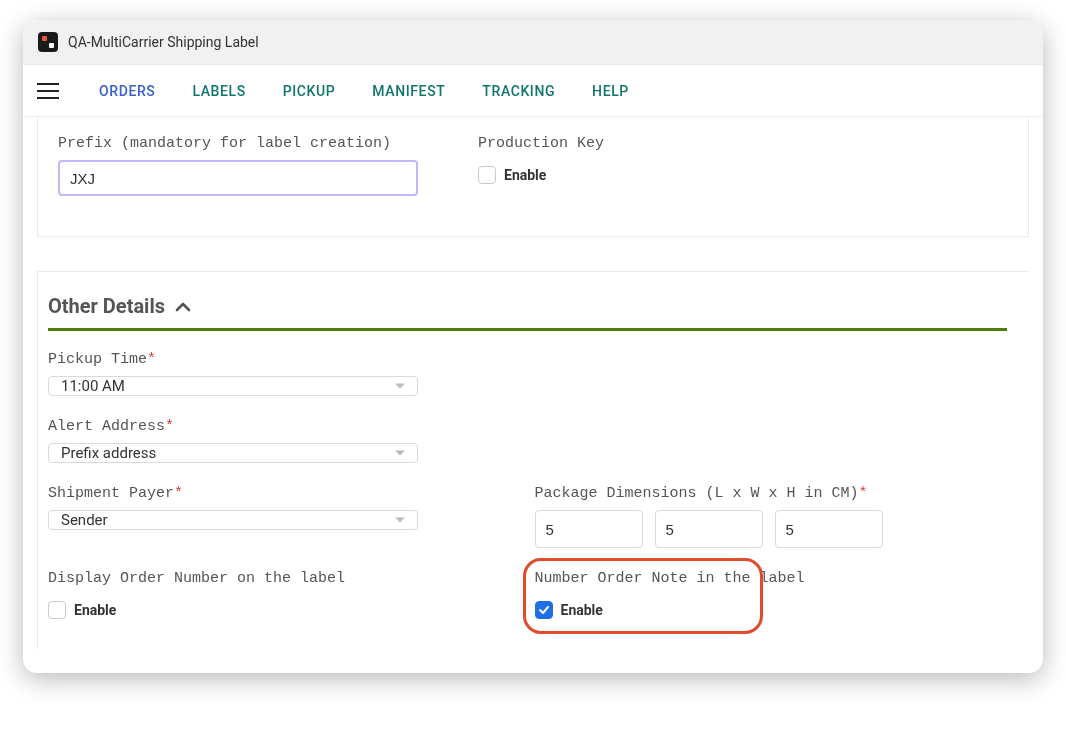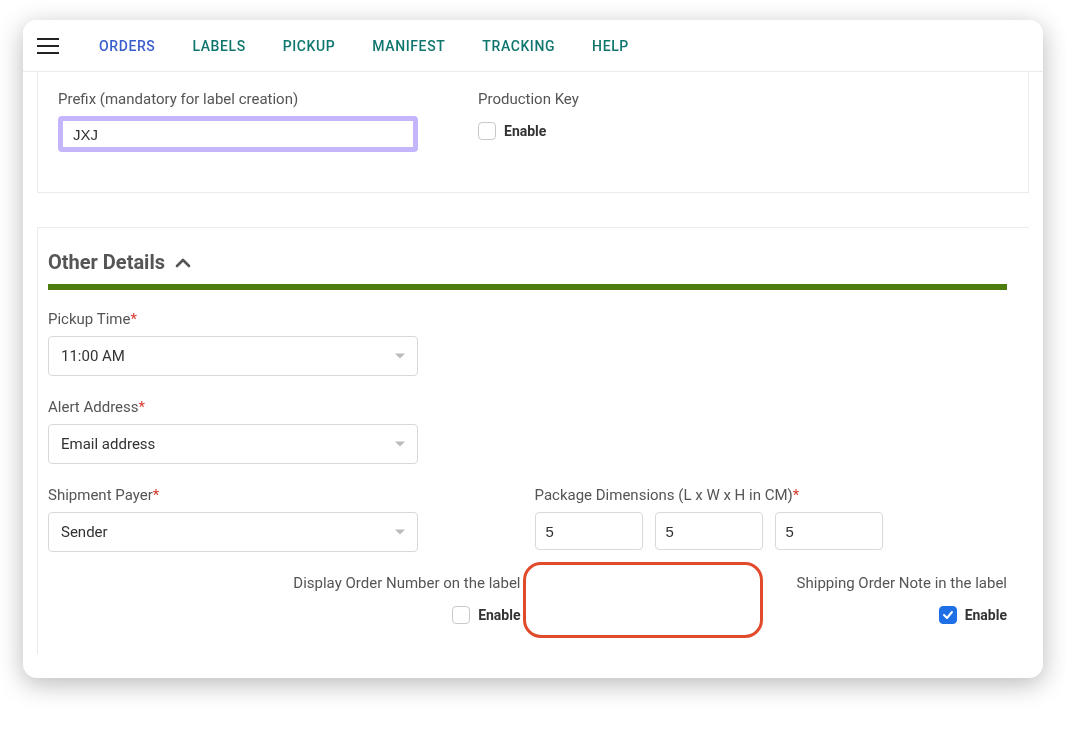--- a/index.html
+++ b/index.html
@@ -110,52 +110,53 @@
       padding: 18px 22px 22px 10px;
     }
     .section-header {
       display: flex;
       align-items: center;
       gap: 10px;
       font-size: 20px;
       font-weight: 700;
       color: #555;
       padding: 4px 0 10px 0;
-      border-bottom: 6px solid #4d7c0f;
+      border-bottom: 3px solid #4d7c0f;
       margin-bottom: 20px;
     }
     .chev-up {
       display: inline-block;
     }
     .field-label {
       font-size: 15px;
       color: #555;
       margin-bottom: 8px;
       display: block;
+      font-family: Liberation Mono, monospace;
     }
     .field-label .req { color: #d43a2c; }
     .row {
       display: flex;
       gap: 14px;
       margin-bottom: 22px;
     }
     .col { flex: 1; min-width: 0; }
     .text-input {
       width: 360px;
       height: 36px;
-      border: 5px solid #c4b5fd;
+      border: 2px solid #c4b5fd;
       border-radius: 4px;
       padding: 0 10px;
       font-size: 15px;
       color: #333;
       background: #fff;
     }
     .select {
       width: 370px;
-      height: 40px;
+      height: 20px;
       border: 1px solid #d9d9d9;
       border-radius: 4px;
       padding: 0 32px 0 12px;
       font-size: 15px;
       color: #333;
       background: #fff;
       display: flex;
       align-items: center;
       position: relative;
       cursor: pointer;
@@ -212,20 +213,24 @@
       border: 3px solid #e24a2c;
       border-radius: 18px;
       pointer-events: none;
     }
   </style>
 </head>
 <body>
 
 <div class="frame">
 
+  <div class="titlebar">
+    <div class="app-icon"></div>
+    <div class="titlebar-text">QA-MultiCarrier Shipping Label</div>
+  </div>
 
   <div class="nav">
     <div class="hamburger">
       <span></span>
         <span></span>
         <span></span>
     </div>
     <div class="nav-items">
       <div class="nav-item active">ORDERS</div>
       <div class="nav-item">LABELS</div>
@@ -271,21 +276,21 @@
             <span>11:00 AM</span>
             <span class="caret"></span>
           </div>
         </div>
       </div>
 
       <div class="row">
         <div class="col">
           <label class="field-label"><span>Alert Address</span><span class="req">*</span></label>
           <div class="select">
-            <span>Email address</span>
+            <span>Prefix address</span>
             <span class="caret"></span>
           </div>
         </div>
       </div>
 
       <div class="row">
         <div class="col">
           <label class="field-label"><span>Shipment Payer</span><span class="req">*</span></label>
           <div class="select">
             <span>Sender</span>
@@ -295,32 +300,32 @@
         <div class="col">
           <label class="field-label"><span>Package Dimensions (L x W x H in CM)</span><span class="req">*</span></label>
           <div class="dim-row">
             <input class="dim-input" type="text" value="5" style="">
             <input class="dim-input" type="text" value="5" style="">
             <input class="dim-input" type="text" value="5" style="">
           </div>
         </div>
       </div>
 
-      <div class="row" style="margin-bottom:4px;text-align:right;">
+      <div class="row" style="margin-bottom:4px;">
         <div class="col">
           <label class="field-label">Display Order Number on the label</label>
           <label class="checkbox">
             <span class="box">
               
             </span>
             <span>Enable</span>
           </label>
         </div>
         <div class="col" style="position:relative;">
-          <label class="field-label">Shipping Order Note in the label</label>
+          <label class="field-label">Number Order Note in the label</label>
           <label class="checkbox checked">
             <span class="box">
               <svg width="12" height="12" viewBox="0 0 12 12">
                   <path d="M2 6 L5 9 L10 3" stroke="#fff" stroke-width="2" fill="none" stroke-linecap="round" stroke-linejoin="round"></path>
                 </svg>
             </span>
             <span>Enable</span>
           </label>
           <div class="highlight-ring" style="left:-12px; top:-12px; width:240px; height:76px;"></div>
         </div>

